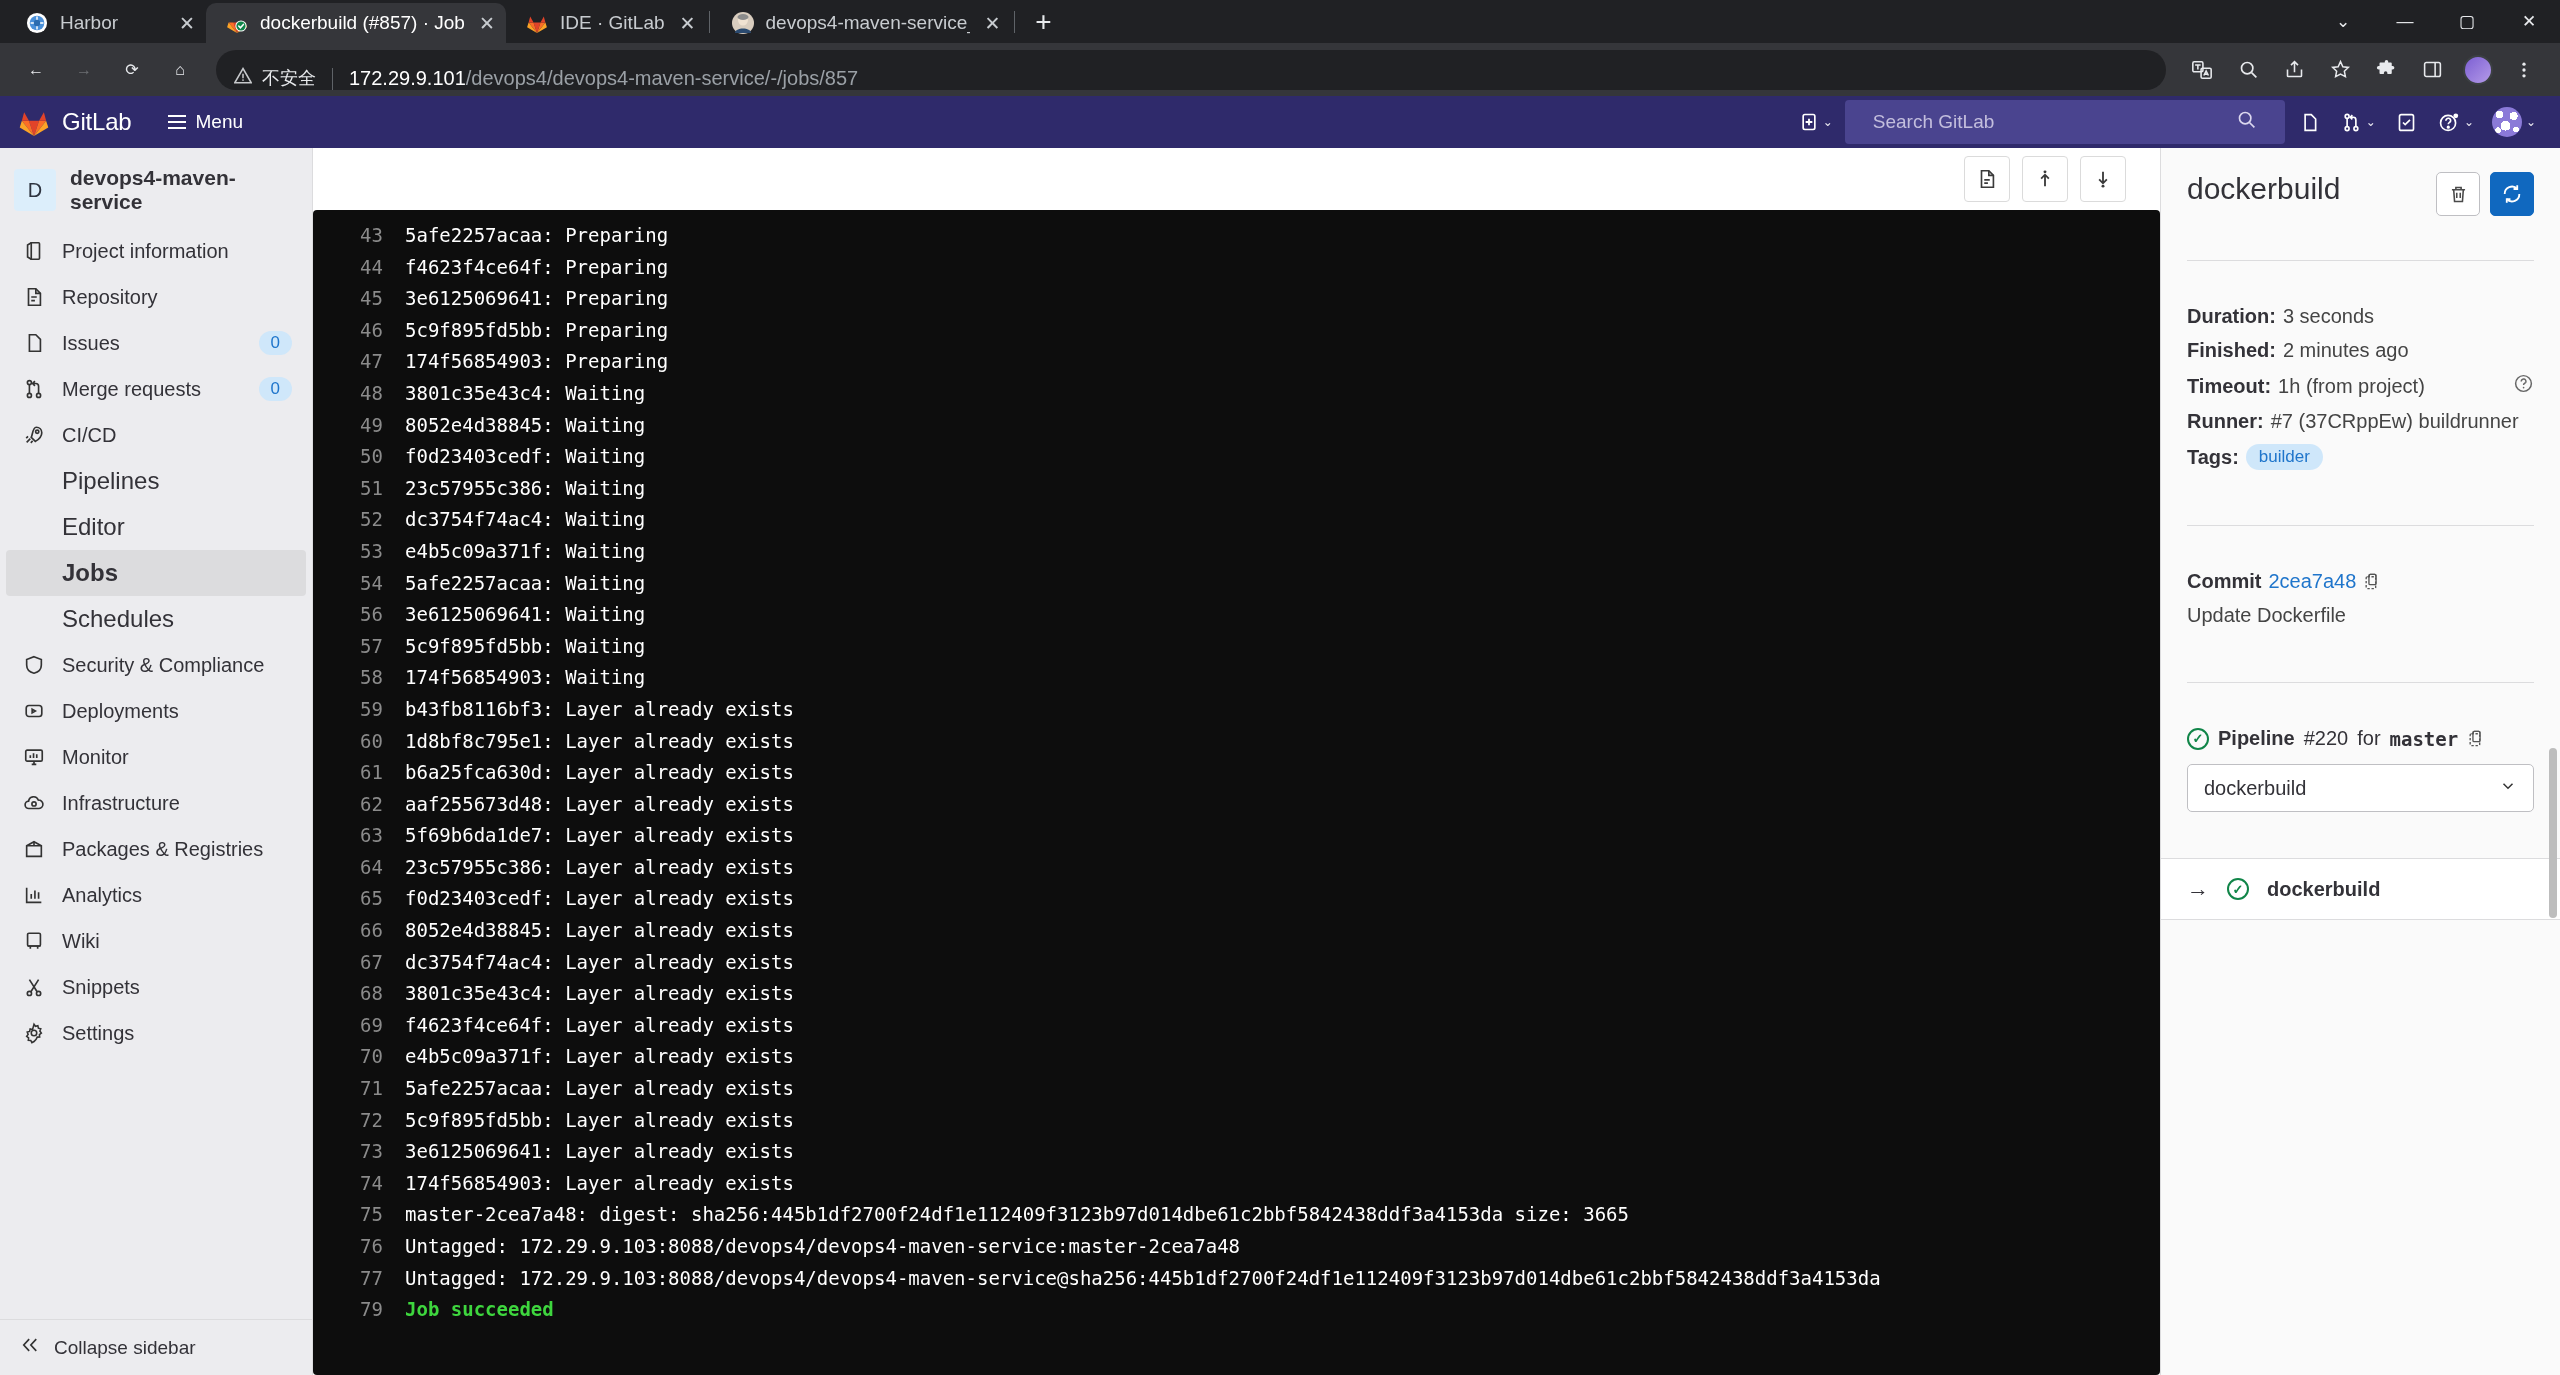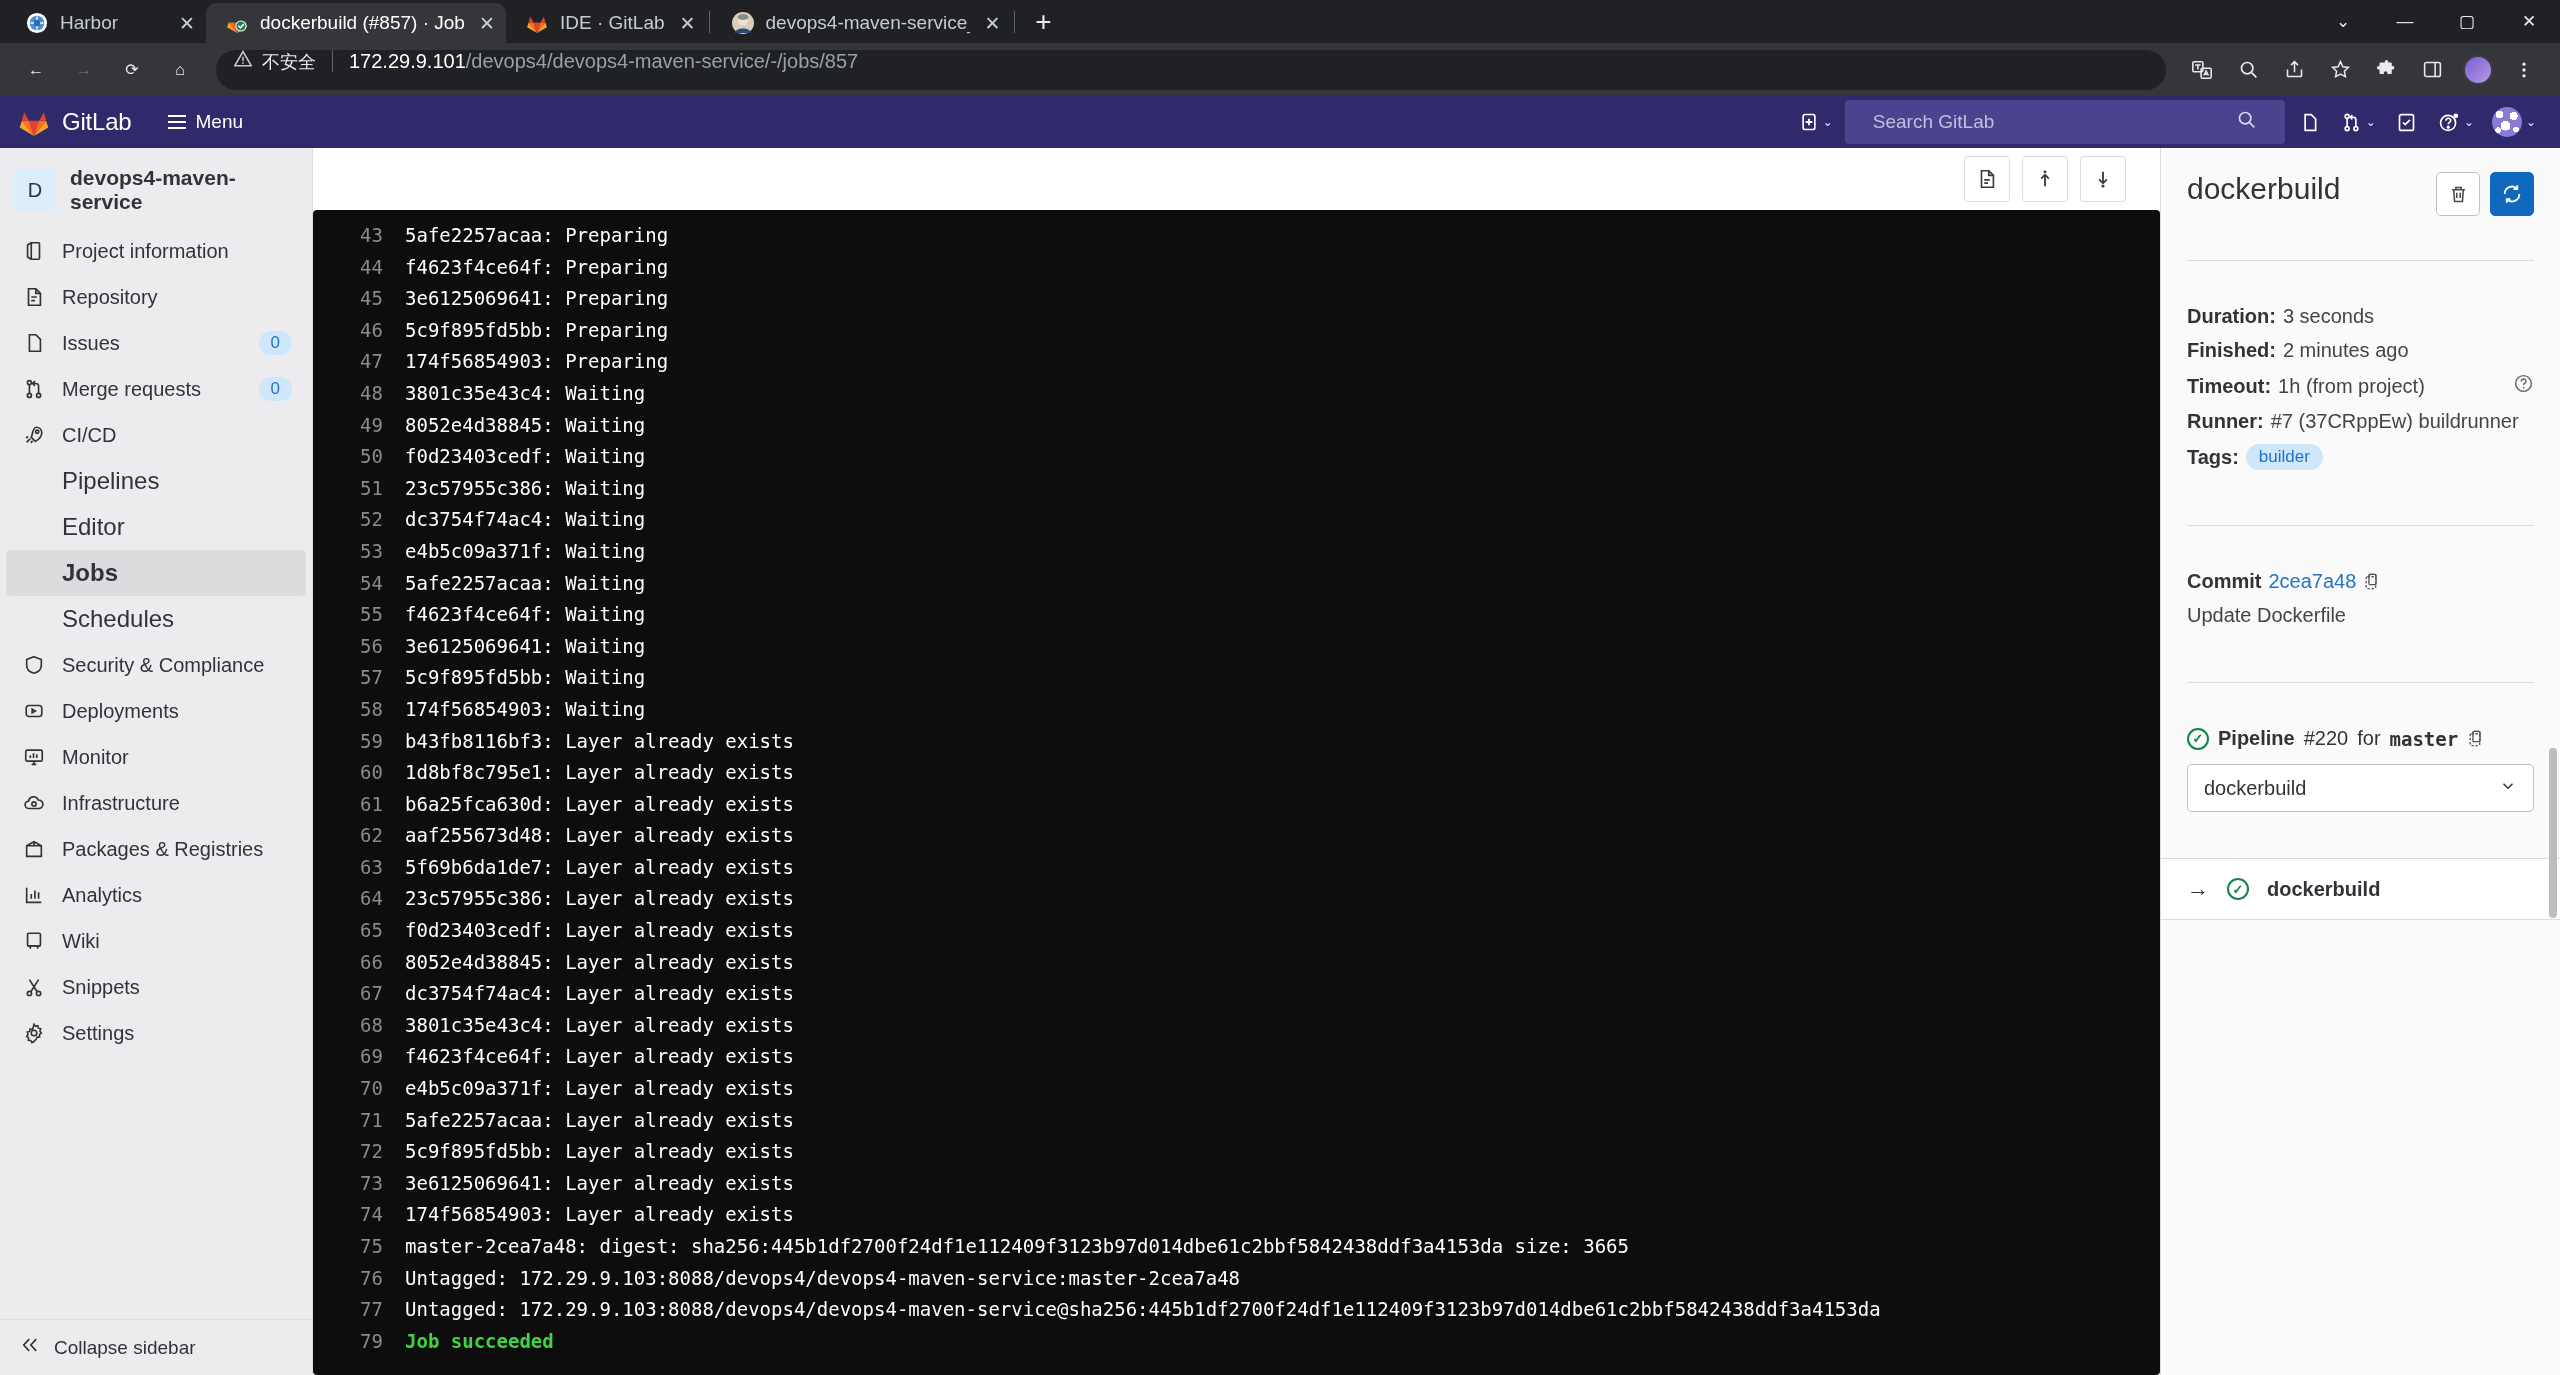--- a/index.html
+++ b/index.html
@@ -59,21 +59,21 @@
     display: flex; align-items: center; padding: 0 14px; gap: 4px;
   }
   .tb-icon {
     width: 44px; height: 44px; flex: none;
     display: flex; align-items: center; justify-content: center;
     color: #e8eaed; border-radius: 50%;
   }
   .tb-icon.disabled { color: #6c6f73; }
   #omnibox {
     flex: 1; height: 40px; background: #202124; border-radius: 20px;
-    display: flex; align-items: flex-start; padding: 0 18px; gap: 10px;
+    display: flex; align-items: flex-end; padding: 0 18px; gap: 10px;
     margin: 0 10px; min-width: 0;
   }
   #omnibox .warn-tri { color: #9aa0a6; font-size: 17px; }
   #omnibox .not-secure { color: #e8eaed; font-size: 18px; white-space: nowrap; }
   #omnibox .divider { width: 1px; height: 22px; background: #5f6368; margin: 0 6px; }
   #omnibox .url { font-size: 20px; white-space: nowrap; overflow: hidden; }
   #omnibox .url .host { color: #fff; }
   #omnibox .url .path { color: #9aa0a6; }
   #toolbar-right { display: flex; align-items: center; gap: 2px; }
   .av-dot {
@@ -699,21 +699,20 @@
           <div class="log-line"><span class="ln">45</span><span class="txt">3e6125069641: Preparing</span></div>
           <div class="log-line"><span class="ln">46</span><span class="txt">5c9f895fd5bb: Preparing</span></div>
           <div class="log-line"><span class="ln">47</span><span class="txt">174f56854903: Preparing</span></div>
           <div class="log-line"><span class="ln">48</span><span class="txt">3801c35e43c4: Waiting</span></div>
           <div class="log-line"><span class="ln">49</span><span class="txt">8052e4d38845: Waiting</span></div>
           <div class="log-line"><span class="ln">50</span><span class="txt">f0d23403cedf: Waiting</span></div>
           <div class="log-line"><span class="ln">51</span><span class="txt">23c57955c386: Waiting</span></div>
           <div class="log-line"><span class="ln">52</span><span class="txt">dc3754f74ac4: Waiting</span></div>
           <div class="log-line"><span class="ln">53</span><span class="txt">e4b5c09a371f: Waiting</span></div>
           <div class="log-line"><span class="ln">54</span><span class="txt">5afe2257acaa: Waiting</span></div>
-          <div class="log-line"><span class="ln">55</span><span class="txt">f4623f4ce64f: Waiting</span></div>
           <div class="log-line"><span class="ln">56</span><span class="txt">3e6125069641: Waiting</span></div>
           <div class="log-line"><span class="ln">57</span><span class="txt">5c9f895fd5bb: Waiting</span></div>
           <div class="log-line"><span class="ln">58</span><span class="txt">174f56854903: Waiting</span></div>
           <div class="log-line"><span class="ln">59</span><span class="txt">b43fb8116bf3: Layer already exists</span></div>
           <div class="log-line"><span class="ln">60</span><span class="txt">1d8bf8c795e1: Layer already exists</span></div>
           <div class="log-line"><span class="ln">61</span><span class="txt">b6a25fca630d: Layer already exists</span></div>
           <div class="log-line"><span class="ln">62</span><span class="txt">aaf255673d48: Layer already exists</span></div>
           <div class="log-line"><span class="ln">63</span><span class="txt">5f69b6da1de7: Layer already exists</span></div>
           <div class="log-line"><span class="ln">64</span><span class="txt">23c57955c386: Layer already exists</span></div>
           <div class="log-line"><span class="ln">65</span><span class="txt">f0d23403cedf: Layer already exists</span></div>

